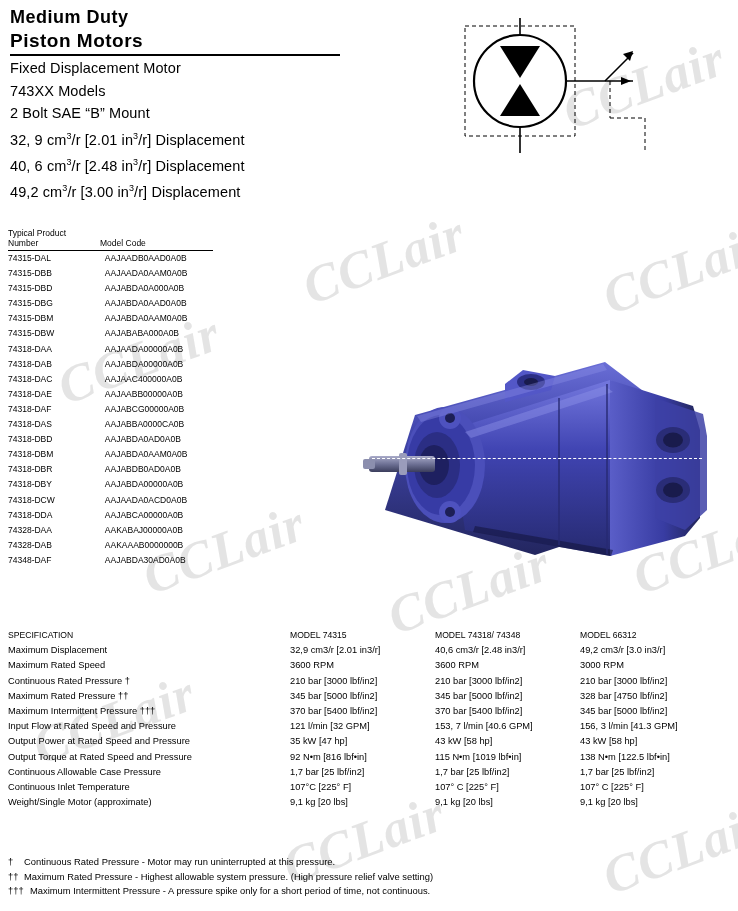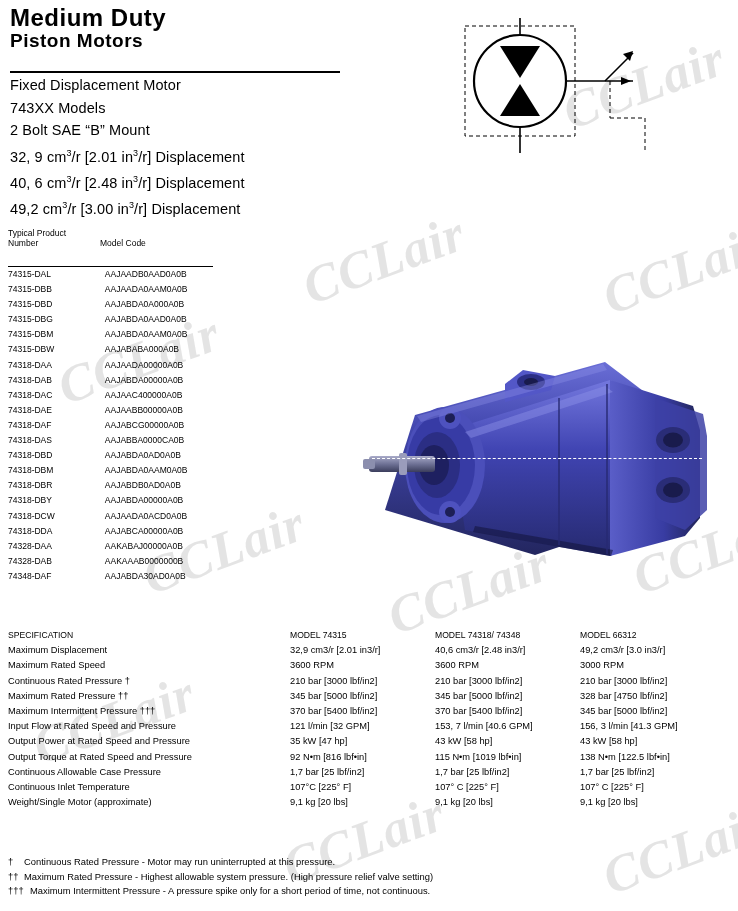--- a/index.html
+++ b/index.html
@@ -37,32 +37,32 @@
   }
 
   
   .header {
     position: absolute;
     left: 10px;
     top: 6px;
     width: 430px;
   }
   .title-1 {
-    font-size: 24px;
+    font-size: 18px;
     font-weight: bold;
     letter-spacing: 0.5px;
     line-height: 23px;
   }
   .title-2 {
     font-size: 19px;
     font-weight: bold;
     letter-spacing: 0.5px;
     line-height: 23px;
     border-bottom: 2px solid #000;
-    padding-bottom: 19px;
+    padding-bottom: 2px;
     width: 330px;
   }
   .subtitle {
     font-size: 14.5px;
     font-weight: normal;
     line-height: 19.5px;
     letter-spacing: 0.1px;
     margin-top: 3px;
   }
   sup { font-size: 9px; vertical-align: super; }
@@ -80,21 +80,21 @@
   .prod-table {
     position: absolute;
     left: 8px;
     top: 228px;
     width: 205px;
     font-size: 8.5px;
   }
   .prod-head {
     display: flex;
     border-bottom: 1px solid #000;
-    padding-bottom: 18px;
+    padding-bottom: 2px;
   }
   .prod-head .c1 { width: 92px; line-height: 10px; }
   .prod-head .c2 { width: 110px; align-self: flex-end; }
   .prod-row {
     display: flex;
     line-height: 15.1px;
   }
   .prod-row .c1 { width: 92px; }
   .prod-row .c2 { width: 112px; margin-left: 8px; }
 

